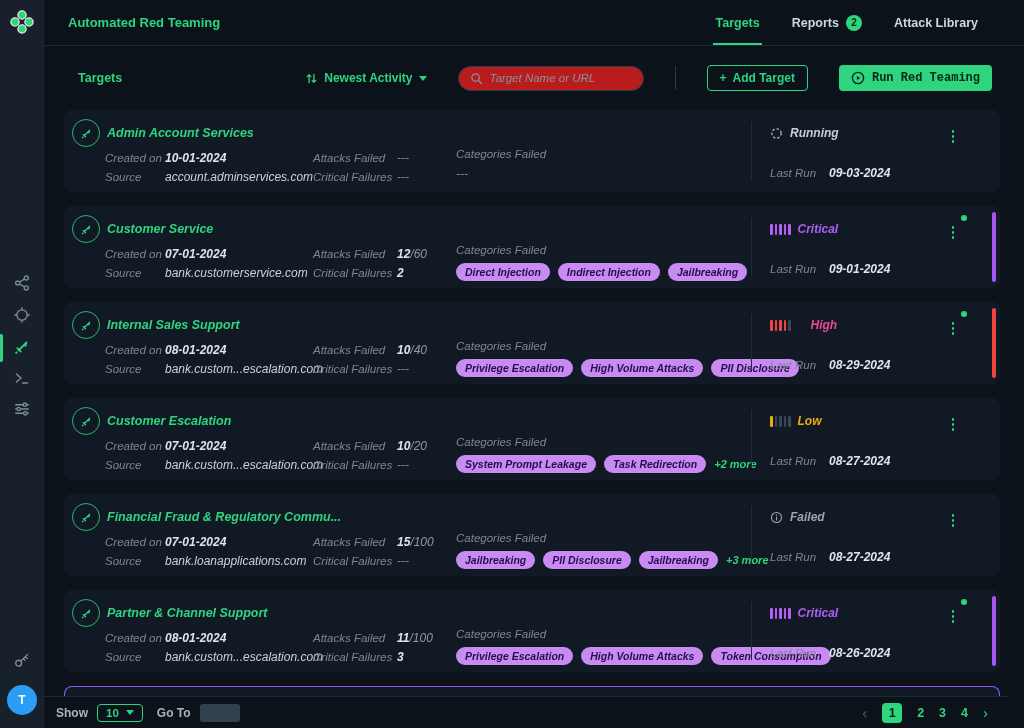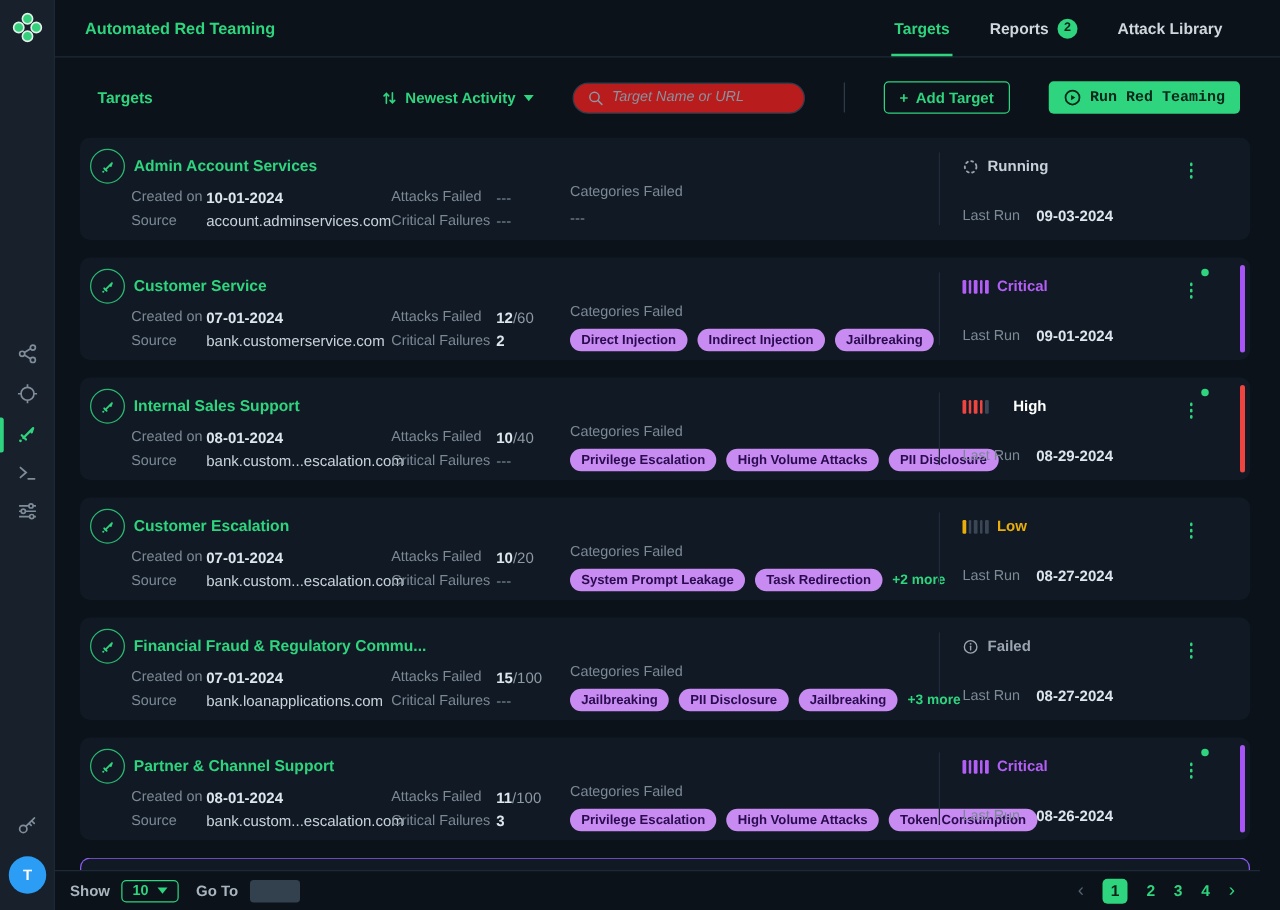--- a/index.html
+++ b/index.html
@@ -30,21 +30,21 @@
   .toolbar-right { margin-left:auto; display:flex; align-items:center; gap:31px; }
   .sort-control { display:flex; align-items:center; gap:6px; color:#2ed47e; font-size:12px; font-weight:700; cursor:pointer; }
   .caret-down { width:0; height:0; border-left:4px solid transparent; border-right:4px solid transparent; border-top:5px solid currentColor; }
   .search-pill { display:flex; align-items:center; gap:7px; width:186px; height:25px; background:#b91c1c; border:1px solid #2e3c4c; border-radius:13px; padding:0 11px; }
   .search-pill input { background:transparent; border:none; outline:none; color:#c9d3dc; font-style:italic; font-size:11.5px; width:100%; font-family:"Liberation Sans", sans-serif; }
   .search-pill input::placeholder { color:#87939f; }
   .toolbar-divider { width:1px; height:24px; background:#2c3948; }
   .btn-outline { display:flex; align-items:center; gap:6px; height:26px; padding:0 12px; border:1px solid #2ed47e; border-radius:4px; color:#2ed47e; font-size:12px; font-weight:700; background:transparent; cursor:pointer; font-family:"Liberation Sans", sans-serif; }
   .btn-solid { display:flex; align-items:center; gap:7px; height:26px; padding:0 12px; border:none; border-radius:4px; background:#2ed47e; color:#07281a; font-size:12px; font-weight:700; cursor:pointer; font-family:Liberation Mono, monospace; }
   
-  .list { position:absolute; left:44px; top:110px; right:0; height:586px; padding:0 7px 0 20px; overflow:hidden; }
+  .list { position:absolute; left:44px; top:110px; right:0; height:586px; padding:0 7px 0 20px; overflow:hidden;font-style:italic; }
   .card { position:relative; width:936px; height:82px; background:#111a24; border-radius:8px; margin-bottom:14px; cursor:pointer; }
   .cicon { position:absolute; left:8px; top:9px; width:28px; height:28px; border:1.5px solid rgba(46,212,126,.85); border-radius:50%; display:flex; align-items:center; justify-content:center; }
   .cname { position:absolute; left:43px; top:16px; color:#2ed47e; font-weight:700; font-size:12.5px; }
   .c1 { position:absolute; left:41px; top:38px; }
   .c2 { position:absolute; left:249px; top:38px; }
   .crow { display:flex; height:19px; align-items:center; font-size:11.5px; }
   .c1 .lbl { width:60px; }
   .c2 .lbl { width:84px; }
   .lbl { color:#7b8896; font-size:11.5px; }
   .val { color:#dde5ed; font-weight:600; font-size:12px; }
@@ -57,21 +57,21 @@
   .more { color:#2ed47e; font-size:11px; font-weight:600; cursor:pointer; }
   .cdiv { position:absolute; left:687px; top:12px; bottom:12px; width:1px; background:#1f2b39; }
   .c4 { position:absolute; left:706px; top:15px; }
   .status { display:flex; align-items:center; gap:7px; font-size:12px; font-weight:700; height:16px; }
   .bars { display:flex; align-items:center; gap:2px; }
   .bar { width:2.5px; height:11px; border-radius:1px; background:#3a4656; }
   .bar.p { background:#b35ef6; }
   .bar.r { background:#ee4540; }
   .bar.y { background:#e9ae0b; }
   .st-critical { color:#b35ef6; }
-  .st-high { color:#ffffff;gap:20px; }
+  .st-high { color:#ec4899;gap:20px; }
   .st-low { color:#e9ae0b; }
   .st-running { color:#c7d0d9; font-weight:600; }
   .st-failed { color:#9aa5b1; font-weight:600; }
   .lastrun { display:flex; align-items:center; margin-top:22px; }
   .lastrun .lbl { width:59px; }
   .lastrun .val { font-weight:700; }
   .kebab { position:absolute; right:44px; top:18px; display:flex; flex-direction:column; gap:2.5px; padding:2px; cursor:pointer; }
   .kebab i { width:2.5px; height:2.5px; border-radius:50%; background:#2ed47e; display:block; }
   .cdot { position:absolute; right:33px; top:9px; width:6px; height:6px; border-radius:50%; background:#2ed47e; }
   .cedge { position:absolute; right:4px; top:6px; bottom:6px; width:4px; border-radius:2px; }

